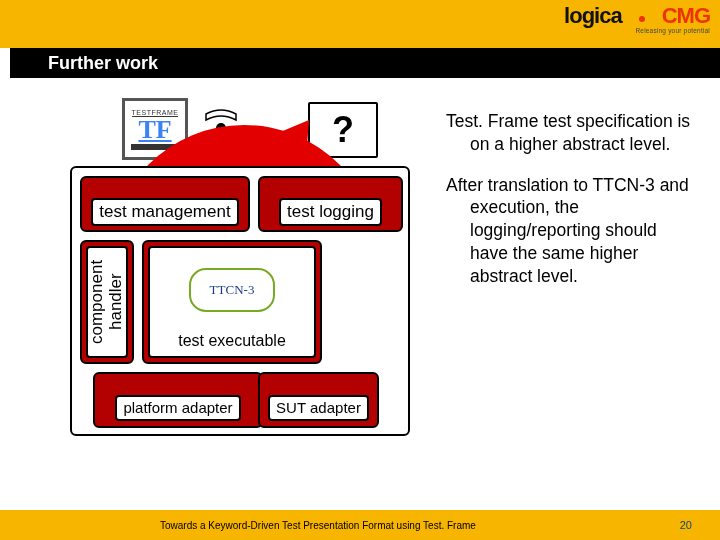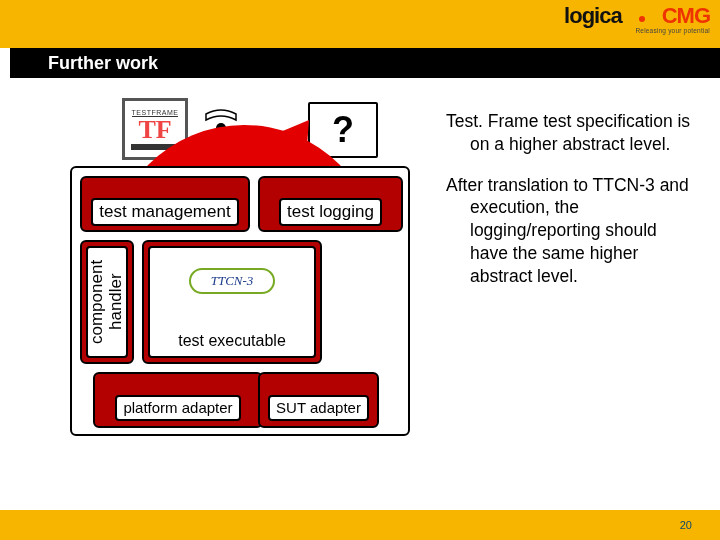--- a/index.html
+++ b/index.html
@@ -29,29 +29,29 @@
   .comp-handler { left: 8px; top: 72px; width: 54px; height: 124px; }
   .comp-handler-text { writing-mode: vertical-rl; transform: rotate(180deg); font-size: 17px; line-height: 1.1; }
   .test-exec { left: 70px; top: 72px; width: 180px; height: 124px; flex-direction: column; justify-content: flex-end; padding-bottom: 6px; }
   .codec { left: 258px; top: 72px; width: 73px; height: 124px; }
   .platform-ad { left: 21px; top: 204px; width: 170px; height: 56px; }
   .sut-ad { left: 186px; top: 204px; width: 121px; height: 56px; }
   .white-label { background: #fff; border: 2px solid #000; border-radius: 4px; padding: 2px 6px; font-size: 15px; margin-top: 16px; }
   
   .tf-logo { position: absolute; left: 82px; top: 0; width: 66px; height: 62px; border: 3px solid #555; background: #fff; display: flex; flex-direction: column; align-items: center; justify-content: center; }
   .tf-logo-top { font-size: 7px; letter-spacing: 0.5px; color: #333; border-bottom: 1px solid #333; margin-bottom: 1px;}
-  .tf-logo-tf { font-family: "Arial Black"; font-size: 26px; font-weight: 900; color: #ef4444; line-height: 24px; }
+  .tf-logo-tf { font-family: "Arial Black"; font-size: 26px; font-weight: 900; color: #3b82f6; line-height: 24px; text-decoration: underline; }
   .tf-logo-bar { width: 80%; height: 6px; background: #333; margin-top: 2px; }
   .reader-icon { position: absolute; left: 158px; top: 8px; width: 46px; height: 50px; }
   
   .qbox { position: absolute; left: 268px; top: 4px; width: 70px; height: 56px; border: 2px solid #000; background: #fff; border-radius: 2px; display: flex; align-items: center; justify-content: center; font-size: 36px; font-weight: bold; }
   
   .ring { position: absolute; left: 44px; top: 2px; width: 320px; height: 320px; pointer-events: none; }
   
-  .ttcn { width: 86px; height: 26px; border: 2px solid #7a2; border-radius: 17px; background: #fff; display: flex; align-items: center; justify-content: center; font-family: "Arial Black"; font-size: 13px; font-style: italic; color: #1a3a8a; margin-top: 12px; margin-bottom: 18px; }
+  .ttcn { width: 86px; height: 44px; border: 2px solid #7a2; border-radius: 17px; background: #fff; display: flex; align-items: center; justify-content: center; font-family: "Arial Black"; font-size: 13px; color: #1a3a8a; margin-top: 12px; margin-bottom: 18px; }
   
   .footer { position: absolute; bottom: 0; left: 0; width: 720px; height: 30px; background: #f7b500; display: flex; align-items: center; }
   .footer-text { font-size: 10px; color: #000; margin-left: 160px; }
   .footer-num { position: absolute; right: 28px; font-size: 11px; color: #0c4a6e; }
 </style>
 </head>
 <body>
 
 <div class="page">
   <div class="top-accent"></div>
@@ -139,15 +139,16 @@
 
         <div class="dbox outer-box sut-ad">
           <div class="white-label">SUT adapter</div>
         </div>
 
       </div>
     </div>
   </div>
 
   <div class="footer">
+    <span class="footer-text">Towards a Keyword-Driven Test Presentation Format using Test. Frame</span>
     <span class="footer-num">20</span>
   </div>
 </div>
 
 </body></html>

